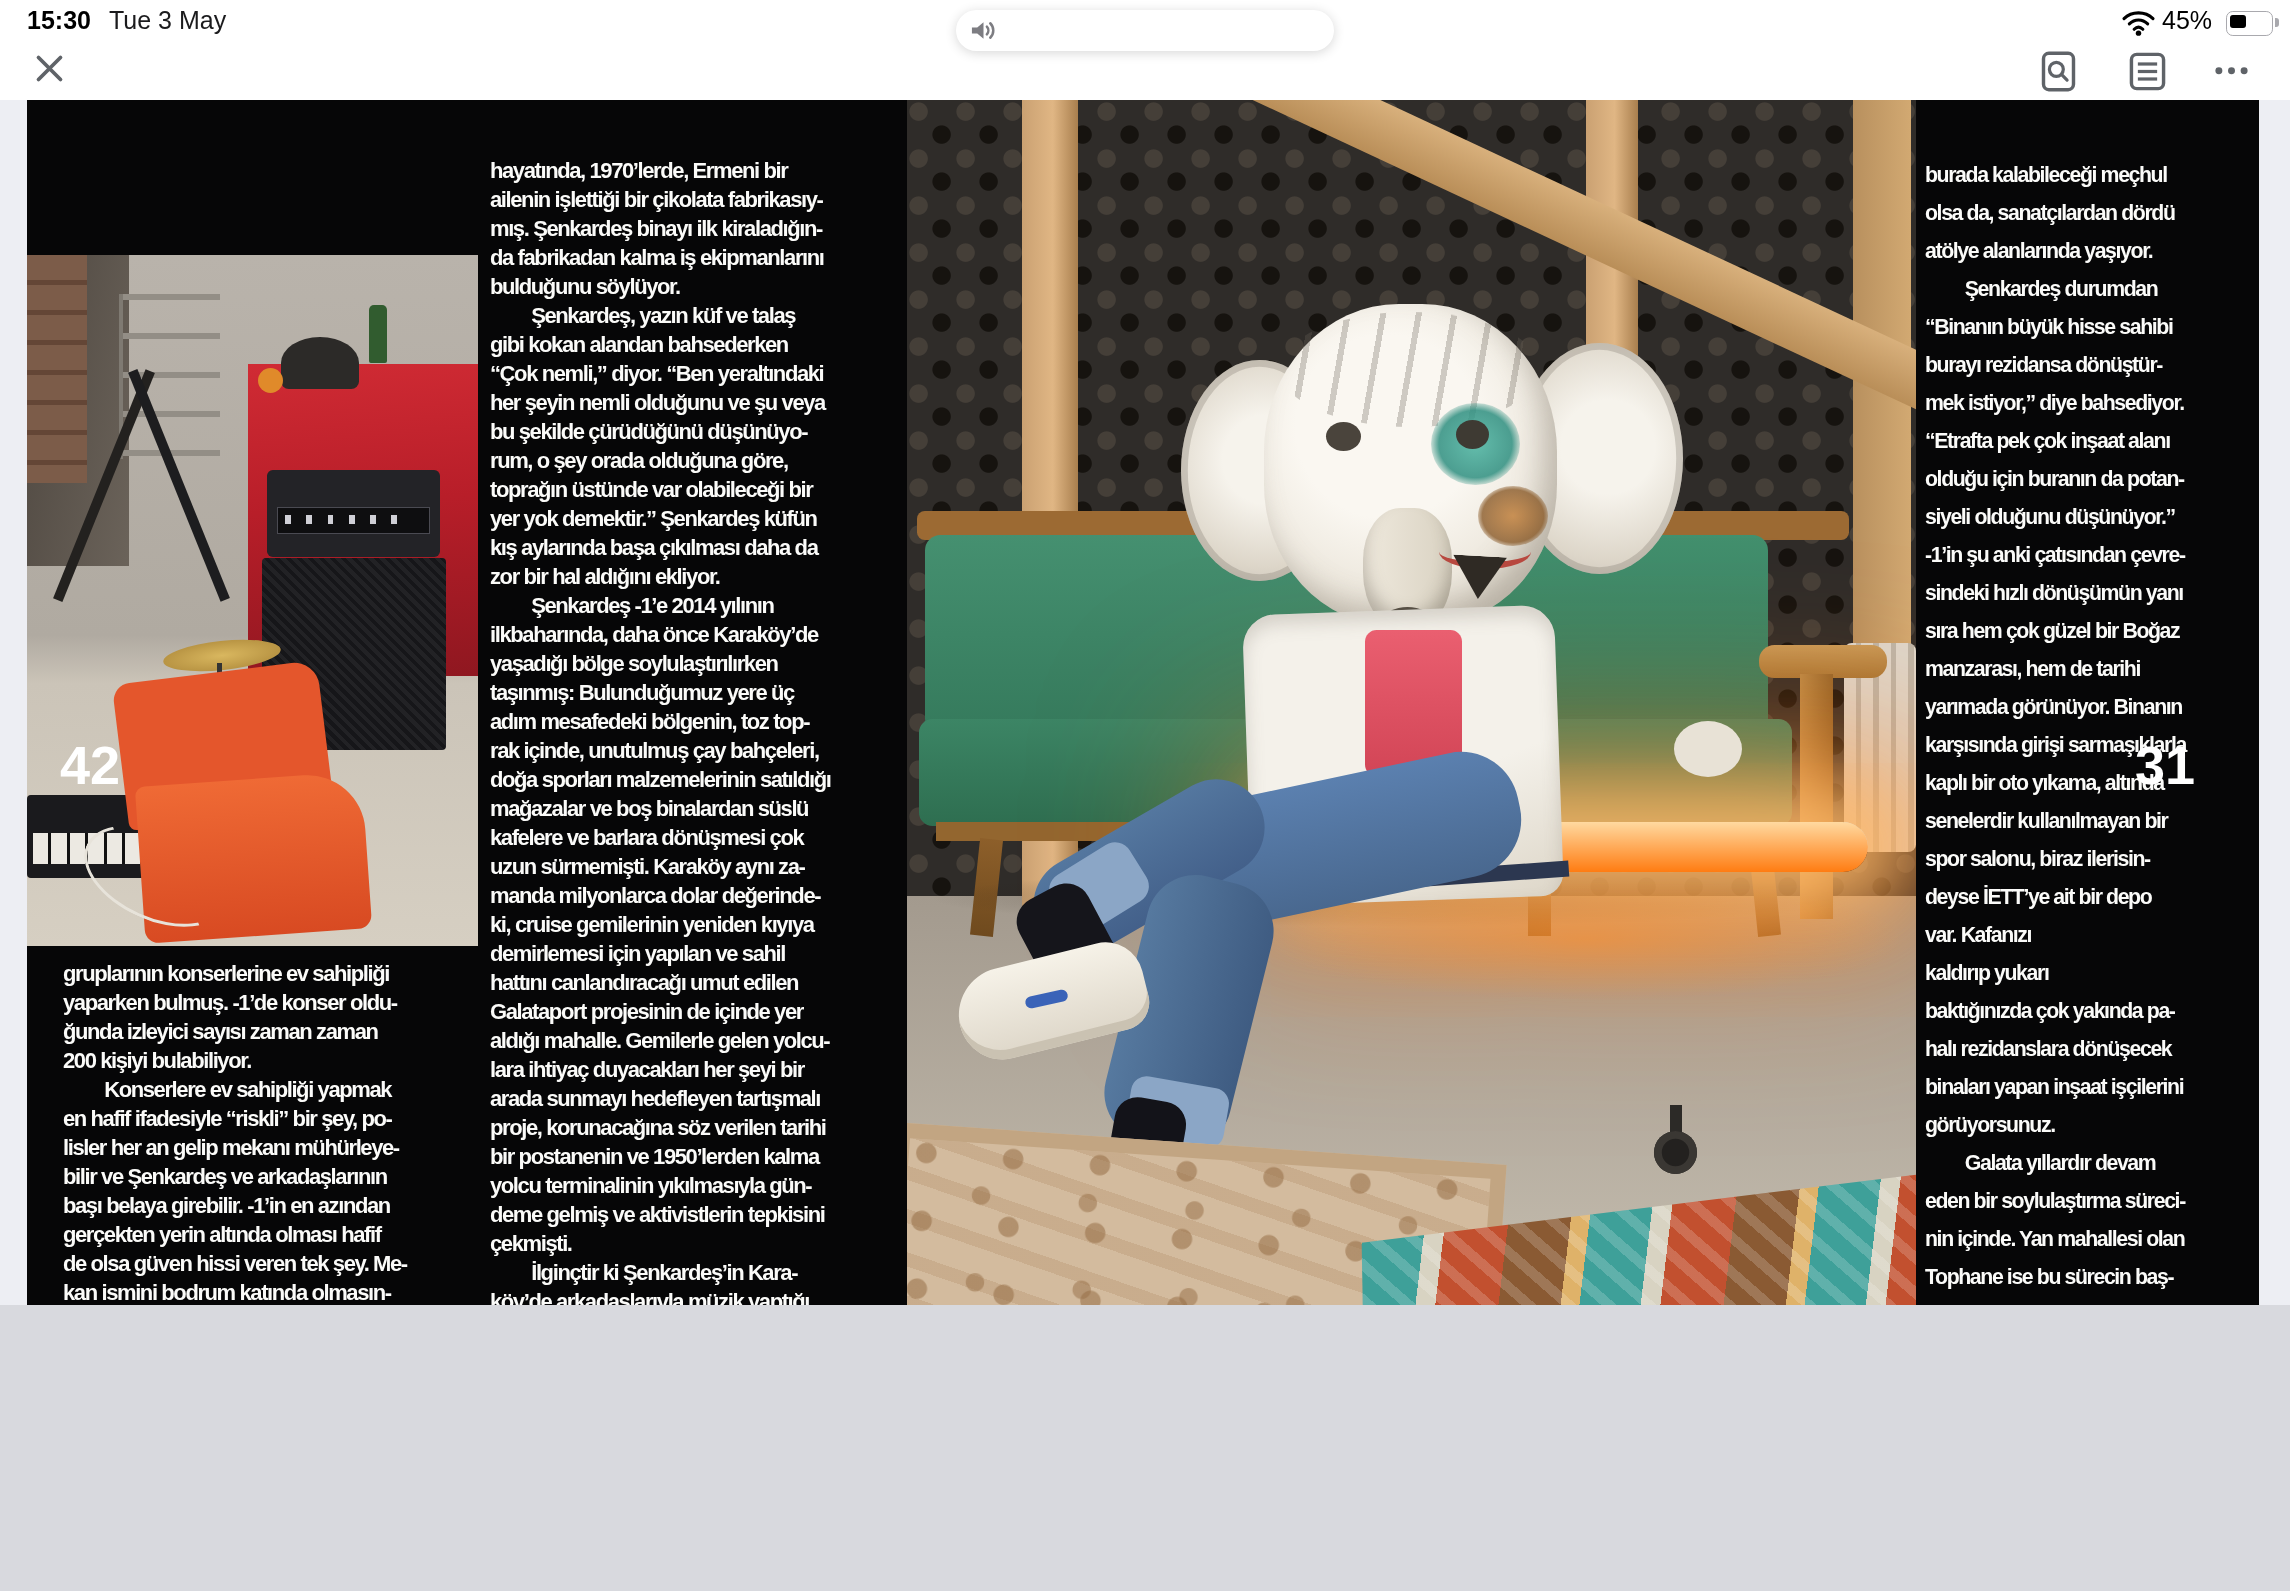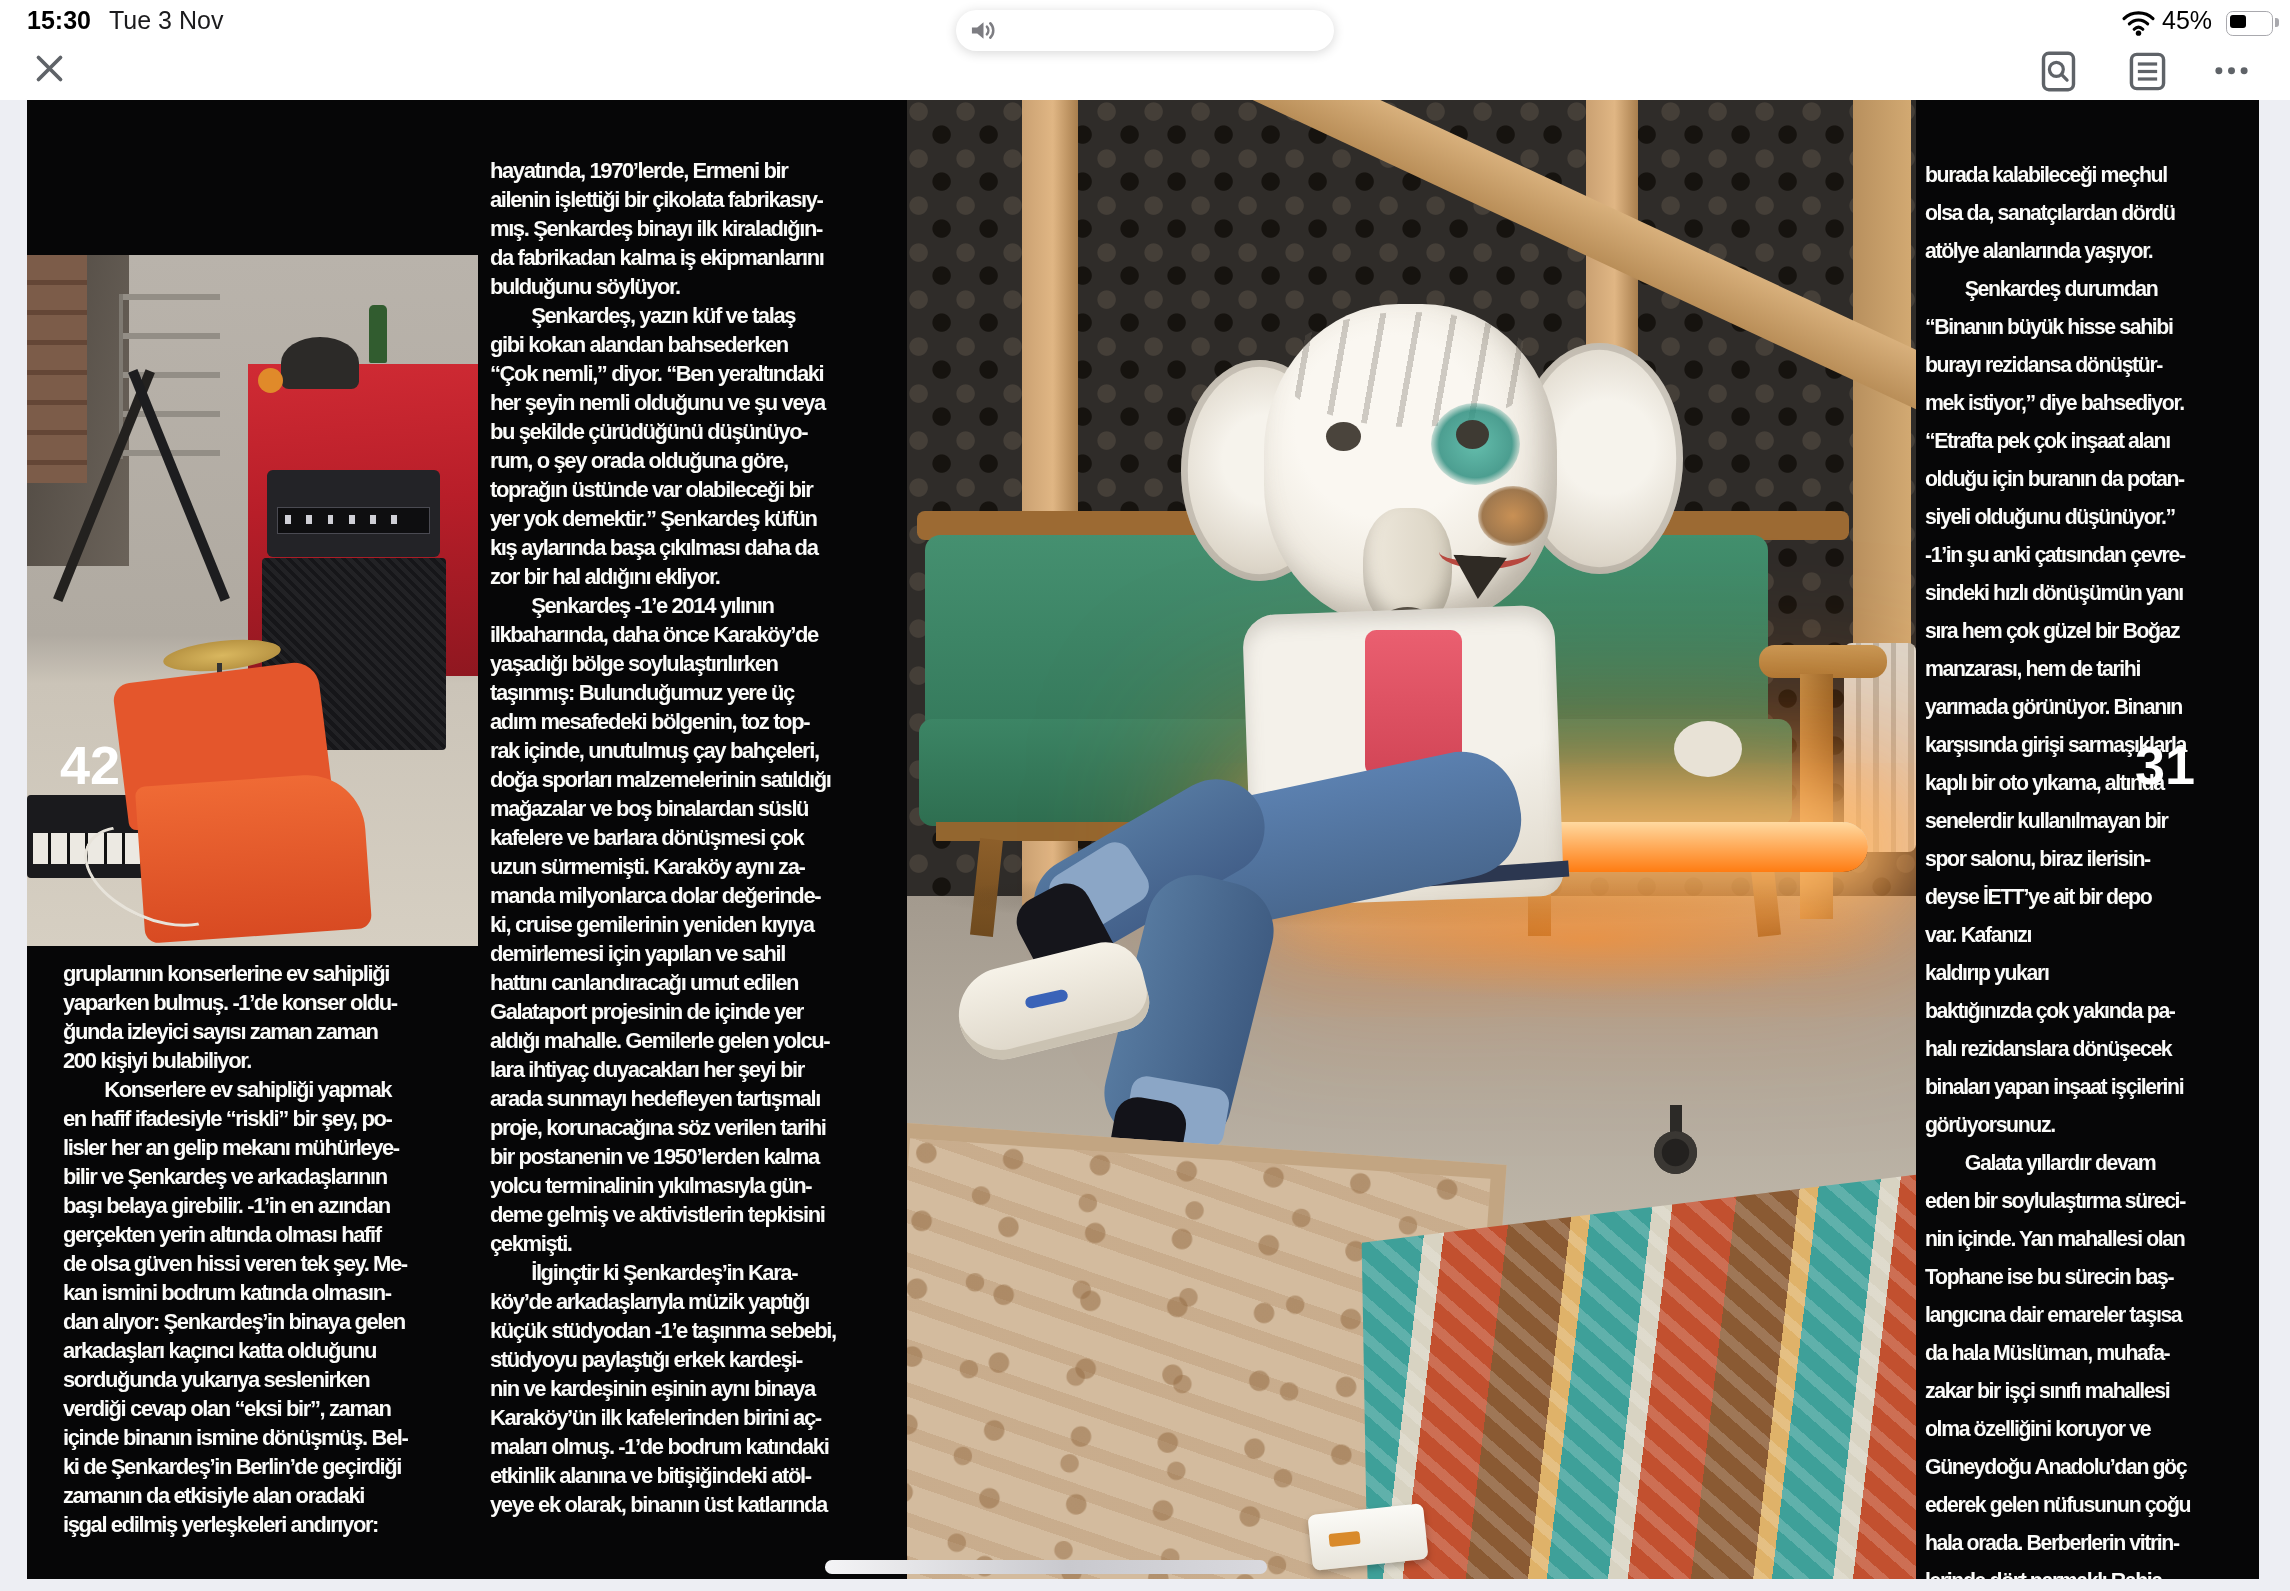--- a/index.html
+++ b/index.html
@@ -1,17 +1,17 @@
 <!DOCTYPE html>
 <html><head>
 <meta charset="utf-8">
 <style>
   html,body{margin:0;padding:0;background:#d8d9de;}
   .canvas{
-    position:relative;width:2290px;height:1591px;overflow:hidden;
+    position:relative;width:2290px;height:1305px;overflow:hidden;
     background:#edeef3;font-family:"Liberation Sans","DejaVu Sans",sans-serif;
     -webkit-font-smoothing:antialiased;
   }
   .abs{position:absolute;}
   
   .chrome{left:0;top:0;width:2290px;height:100px;background:#ffffff;}
   .sb-time{left:27px;top:5.8px;font-size:25px;font-weight:700;color:#000;}
   .sb-date{left:109px;top:5.8px;font-size:25px;font-weight:500;color:#1b1b1d;}
   .sb-batt-pct{left:2162px;top:5.8px;font-size:25px;font-weight:500;color:#000;}
   .wifi{left:2121px;top:7.8px;}
@@ -170,21 +170,21 @@
   .hscroll{left:825px;top:1560px;width:442px;height:13.6px;border-radius:6.8px;z-index:9;cursor:pointer;
     background:linear-gradient(90deg,#f4f4f6,#c9c9ce 55%,#d9d9de);}
 </style>
 </head>
 <body>
 
 <div class="canvas">
 
   <header class="abs chrome">
     <span class="abs sb-time">15:30</span>
-    <span class="abs sb-date">Tue 3 Nov</span>
+    <span class="abs sb-date">Tue 3 May</span>
     <span class="abs wifi">
       <svg width="35" height="29" viewBox="0 0 36 30">
         <path d="M3 11 C 11 3, 25 3, 33 11" fill="none" stroke="#000" stroke-width="3.2" stroke-linecap="round"></path>
         <path d="M8.5 16.5 C 14 11, 22 11, 27.5 16.5" fill="none" stroke="#000" stroke-width="3.2" stroke-linecap="round"></path>
         <path d="M13.5 22 C 16.5 19, 19.5 19, 22.5 22" fill="none" stroke="#000" stroke-width="3.2" stroke-linecap="round"></path>
         <circle cx="18" cy="26" r="2.8" fill="#000"></circle>
       </svg>
     </span>
     <span class="abs sb-batt-pct">45%</span>
     <span class="abs battery">

